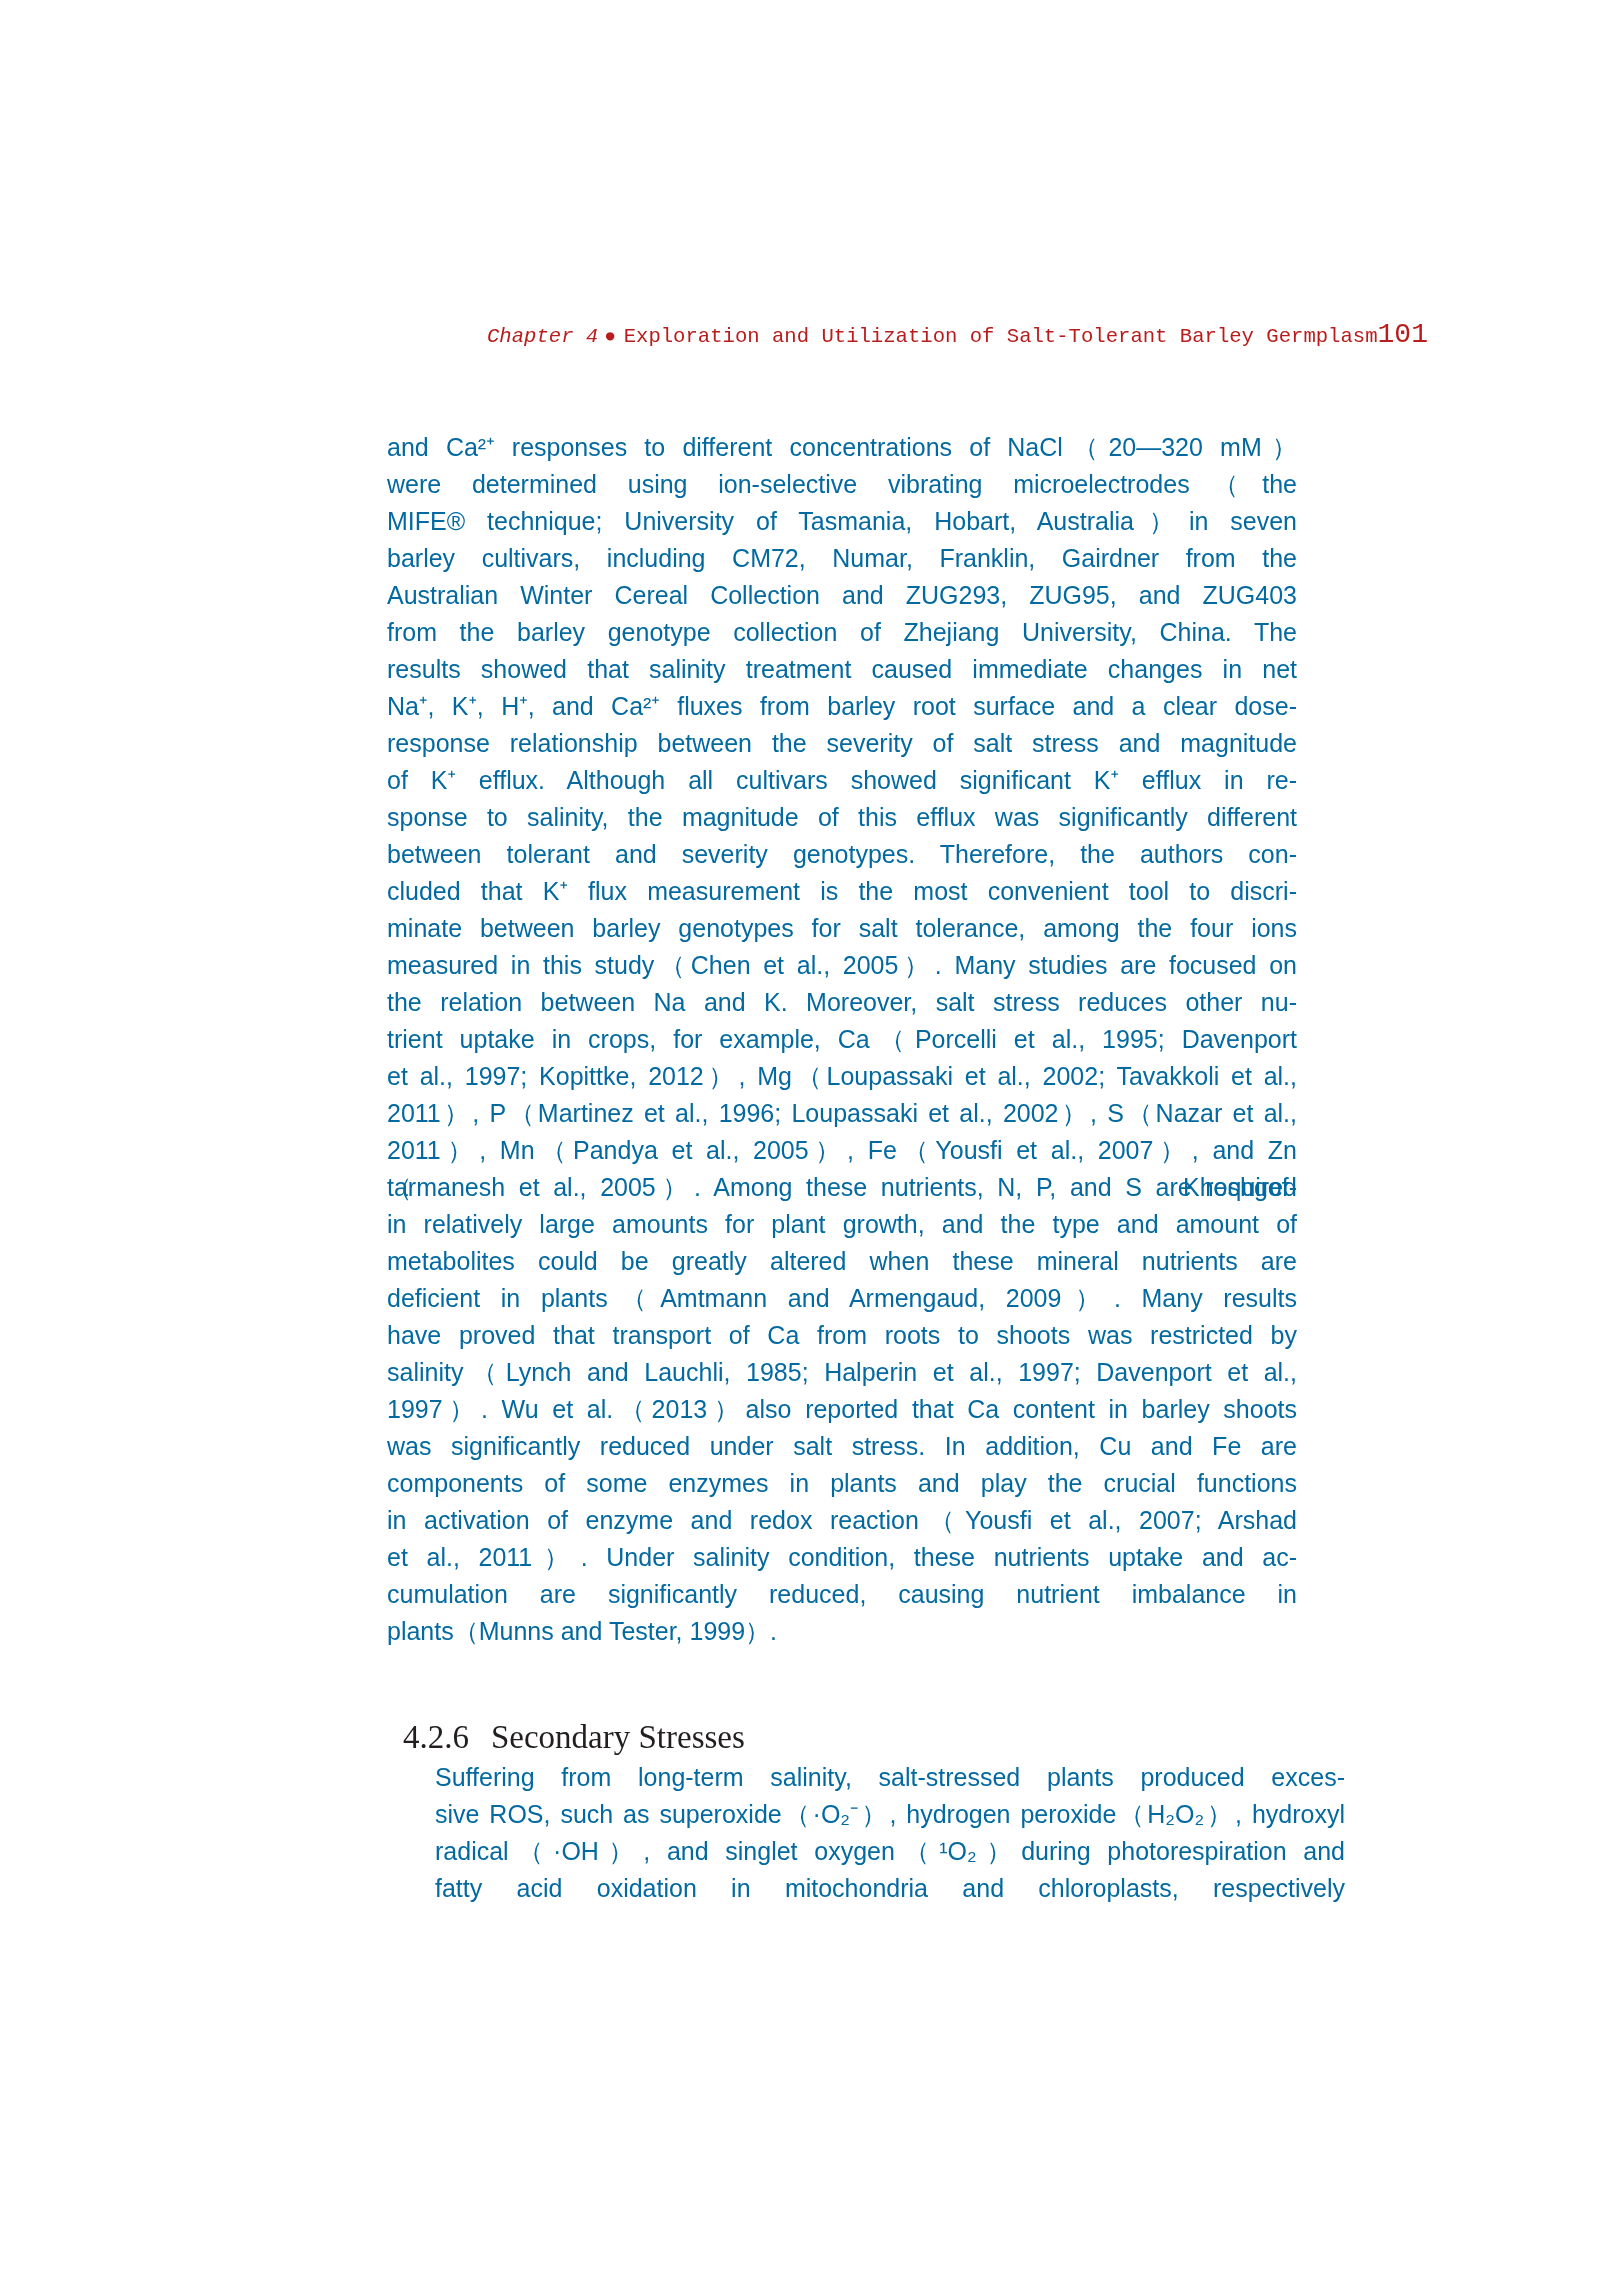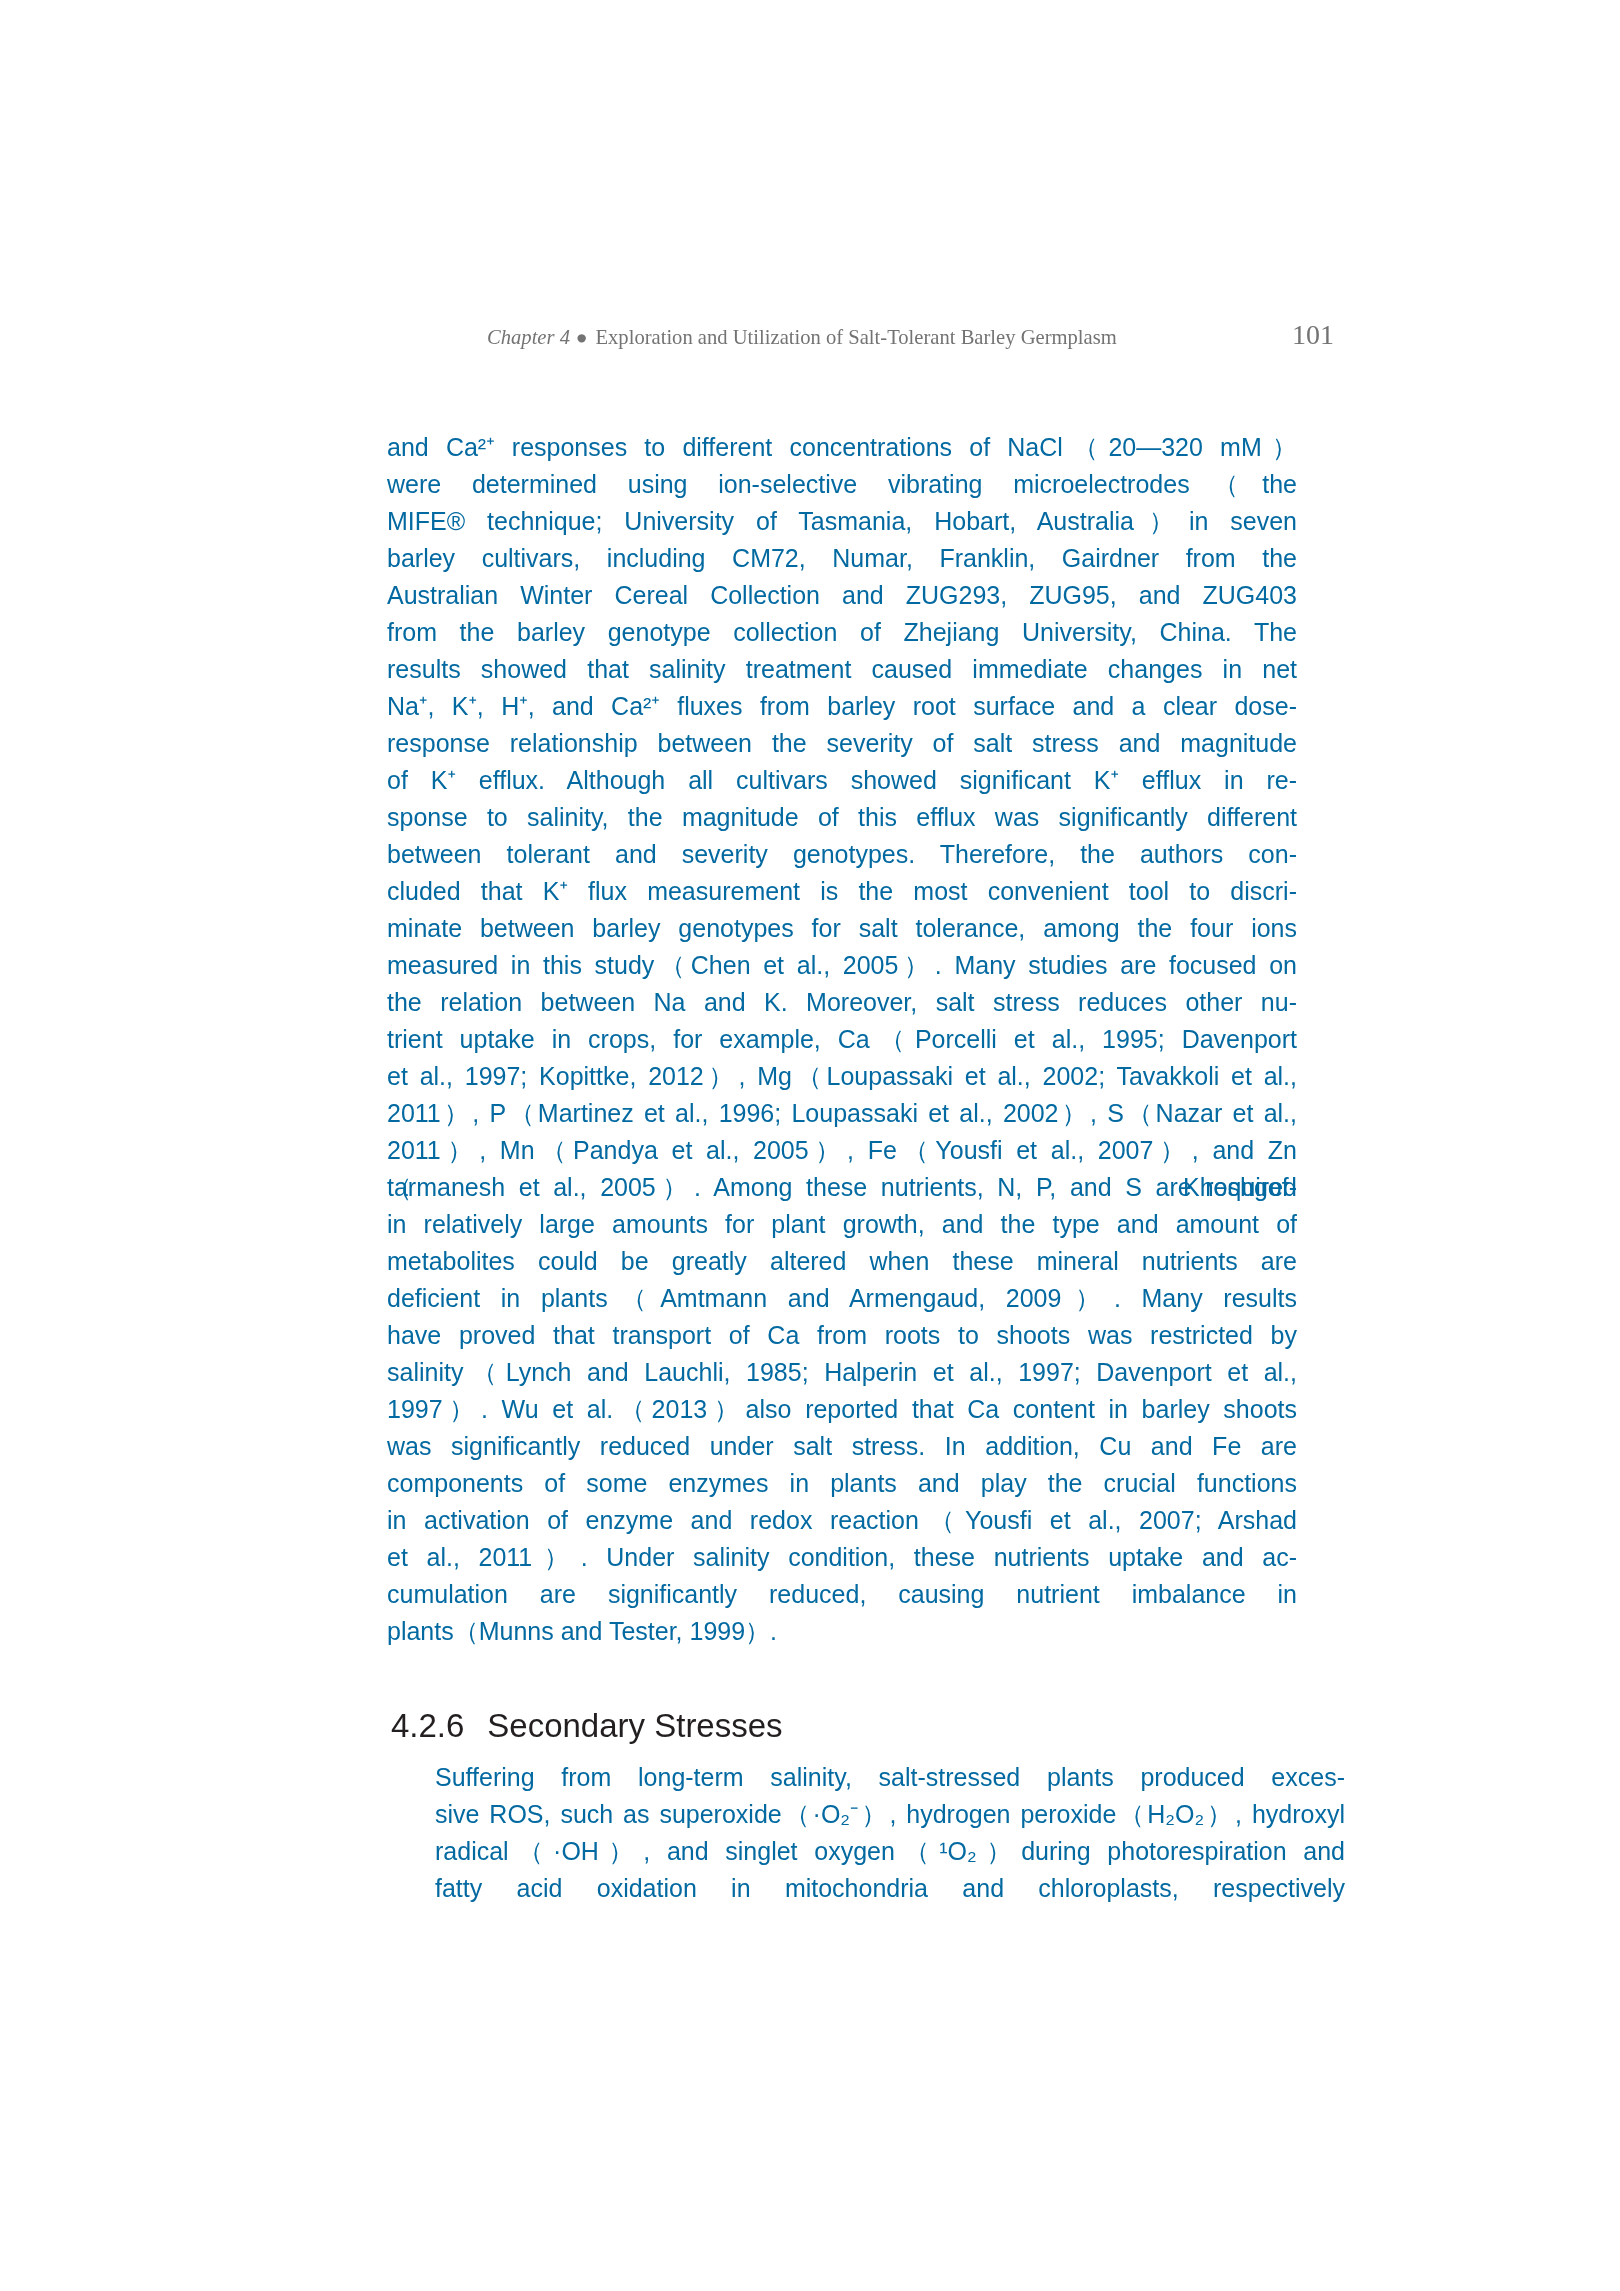--- a/index.html
+++ b/index.html
@@ -1,19 +1,19 @@
 <!DOCTYPE html>
 <html><head>
 <meta charset="utf-8">
 <style>
   html, body { margin: 0; padding: 0; background: #ffffff; }
   body { width: 1620px; height: 2292px; position: relative; overflow: hidden; color: #231f20; }
   .running-head {
     position: absolute; left: 487px; top: 319px; width: 847px; height: 29px;
-    font-family: Liberation Serif, serif; font-size: 20.6px; color: #737373;
+    font-family: Liberation Mono, monospace; font-size: 20.6px; color: #b91c1c;
     display: flex; align-items: baseline; white-space: nowrap;
   }
   .running-head .chapter { font-style: italic; }
   .running-head .bullet { margin: 0 7.8px 0 5.9px; font-size: 19.6px; }
   .running-head .page-num { margin-left: auto; font-size: 28px; }
   .body-text {
     position: absolute; left: 387px; width: 910px;
     font-family: "Liberation Sans", sans-serif; font-size: 25px;
     line-height: 37px; color: #0369a1;
   }
@@ -138,21 +138,21 @@
       <span class="line-inner">et al., 2011）. Under salinity condition, these nutrients uptake and ac-</span>
     </span>
     <span class="line">
       <span class="line-inner">cumulation are significantly reduced, causing nutrient imbalance in</span>
     </span>
     <span class="line last">
       <span class="line-inner">plants（Munns and Tester, 1999）.</span>
     </span>
   </div>
 
-<h2 class="heading" style="margin:4px;font-weight:normal;">
+<h2 class="heading" style="margin:16px;font-weight:normal;font-family:Liberation Serif, serif;">
   <span class="num">4.2.6</span>
   <span class="title">Secondary Stresses</span>
 </h2>
 
 <div class="body-text para2" id="para2">
     <span class="line">
       <span class="line-inner">Suffering from long-term salinity, salt-stressed plants produced exces-</span>
     </span>
     <span class="line">
       <span class="line-inner">sive ROS, such as superoxide（·O₂⁻）, hydrogen peroxide（H₂O₂）, hydroxyl</span>

